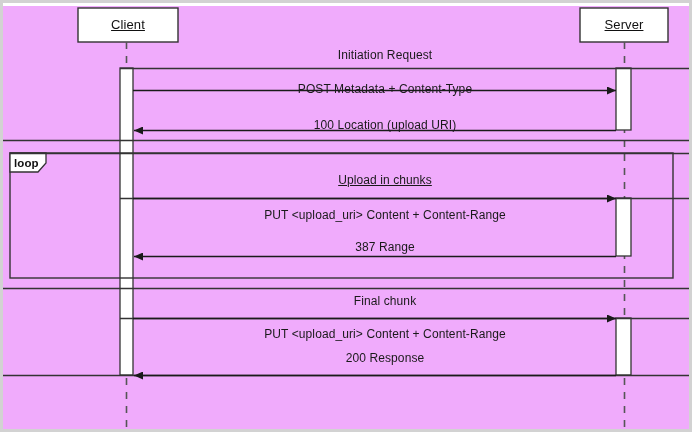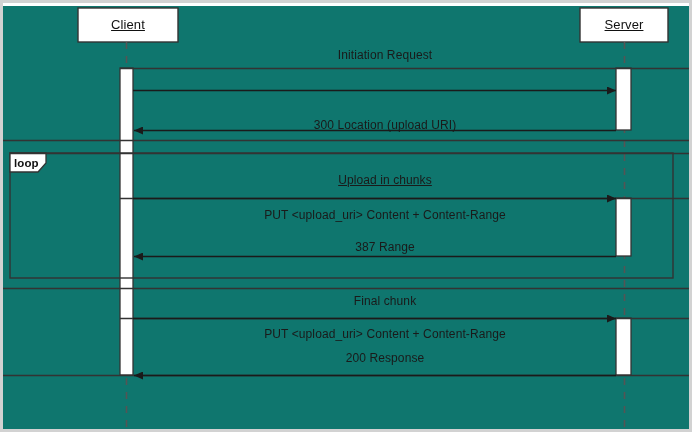--- a/index.html
+++ b/index.html
@@ -1,20 +1,20 @@
 <!DOCTYPE html>
 <html><head>
 <meta charset="utf-8">
 <style>
   html,body{margin:0;padding:0;background:#ffffff;}
   body{font-family:"Liberation Sans",sans-serif;}
   #canvas{
     position:relative;
     width:692px;height:432px;
-    background:#0f766e;
+    background:#f0abfc;
     overflow:hidden;
   }
   #frame{
     position:absolute;left:0;top:0;width:692px;height:432px;
     box-sizing:border-box;
     border:3px solid #d2d2d2;
     pointer-events:none;
   }
   svg#diagram{position:absolute;left:0;top:0;width:692px;height:432px;}
   .lbl{
@@ -87,21 +87,22 @@
 
     <rect x="0" y="0" width="692" height="6" fill="#ffffff"></rect>
   </svg>
 
   <div class="lbl actor-label" style="left:78px;top:17px;width:100px;">Client</div>
   <div class="lbl actor-label" style="left:580px;top:17px;width:88px;">Server</div>
 
   <div class="lbl loop-label" style="left:14px;top:157px;">loop</div>
 
   <div class="lbl msg-label" style="left:385px;top:48px;">Initiation Request</div>
-  <div class="lbl msg-label" style="left:385px;top:118px;">300 Location (upload URI)</div>
+  <div class="lbl msg-label" style="left:385px;top:82px;">POST Metadata + Content-Type</div>
+  <div class="lbl msg-label" style="left:385px;top:118px;">100 Location (upload URI)</div>
 
   <div class="lbl msg-label" style="left:385px;top:173px;text-decoration:underline;">Upload in chunks</div>
   <div class="lbl msg-label" style="left:385px;top:208px;">PUT &lt;upload_uri&gt; Content + Content-Range</div>
   <div class="lbl msg-label" style="left:385px;top:240px;">387 Range</div>
 
   <div class="lbl msg-label" style="left:385px;top:294px;text-align:right;">Final chunk</div>
   <div class="lbl msg-label" style="left:385px;top:327px;">PUT &lt;upload_uri&gt; Content + Content-Range</div>
   <div class="lbl msg-label" style="left:385px;top:351px;">200 Response</div>
 
   <div id="frame"></div>

